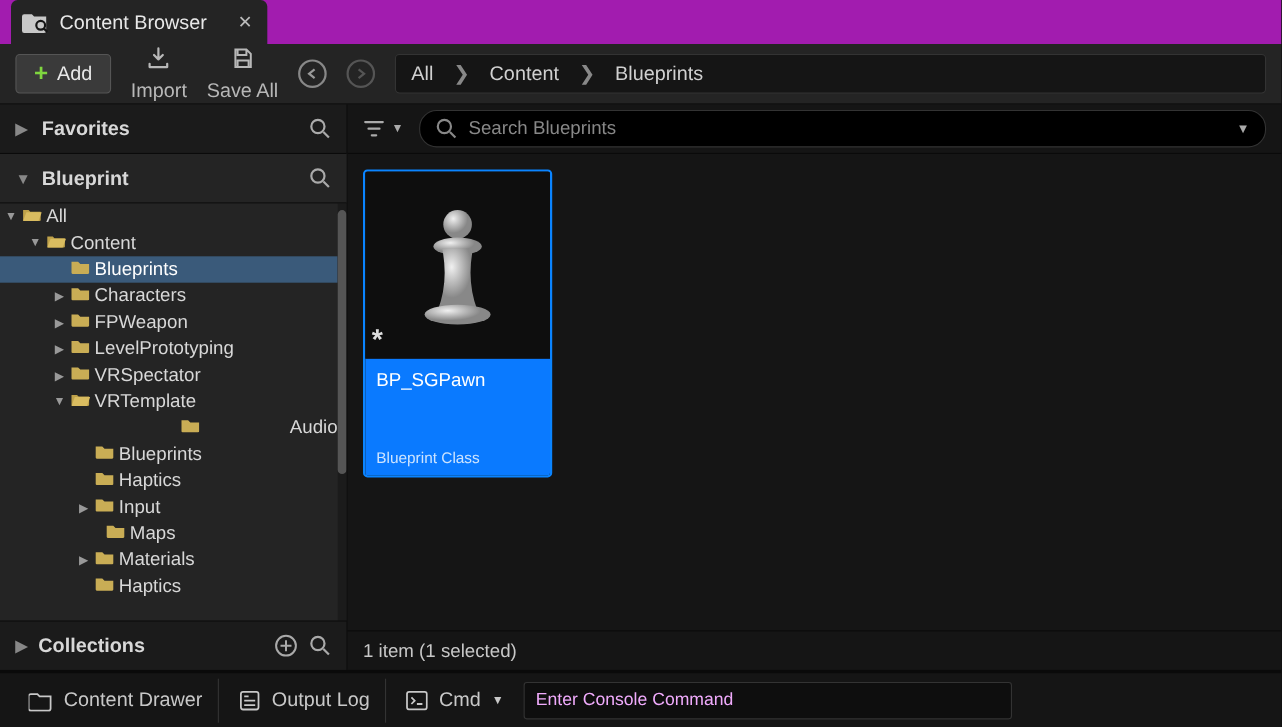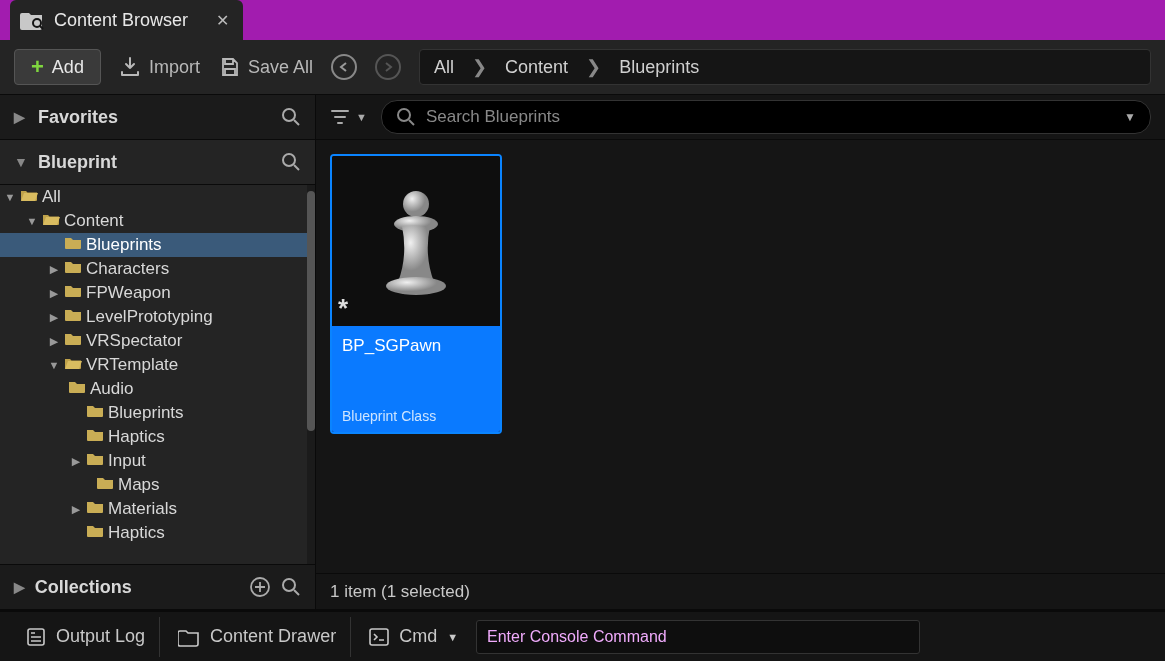--- a/index.html
+++ b/index.html
@@ -7,21 +7,21 @@
 
 
 .tab-bar { height: 40px; background: #a21caf; display: flex; align-items: flex-end; padding-left: 10px; }
 .tab { height: 40px; background: #242424; border-radius: 6px 6px 0 0; display: flex; align-items: center; padding: 0 14px 0 10px; gap: 10px; color: #e8e8e8; font-size: 18px; }
 .tab .close { color: #bbb; font-size: 16px; margin-left: 18px; }
 
 
 .toolbar { height: 55px; background: #242424; border-bottom: 1px solid #0a0a0a; display: flex; align-items: center; padding: 0 14px; gap: 18px; }
 .add-btn { background: #3a3a3a; border: 1px solid #555; border-radius: 4px; padding: 6px 16px; display: flex; align-items: center; gap: 8px; color: #e8e8e8; font-size: 18px; cursor: pointer; }
 .add-btn .plus { color: #7fd63f; font-size: 22px; font-weight: bold; line-height: 1; }
-.tbtn { display: flex; align-items: center; gap: 8px; color: #b8b8b8; font-size: 18px; cursor: pointer; }
+.tbtn { display: flex; align-items: center; gap: 8px; color: #b8b8b8; font-size: 18px; cursor: pointer; flex-direction: column; }
 .nav-circle { width: 26px; height: 26px; border: 2px solid #888; border-radius: 50%; display: flex; align-items: center; justify-content: center; color: #888; font-size: 14px; }
 .nav-circle.disabled { border-color: #555; color: #555; }
 .breadcrumb { height: 36px; background: #151515; border: 1px solid #333; border-radius: 4px; flex: 1; display: flex; align-items: center; padding: 0 14px; gap: 18px; color: #d0d0d0; font-size: 18px; }
 .breadcrumb .chev { color: #888; }
 
 
 .main { display: flex; height: 514px; }
 .sidebar { width: 316px; background: #1b1b1b; border-right: 1px solid #0a0a0a; display: flex; flex-direction: column; }
 .sb-section { height: 45px; display: flex; align-items: center; padding: 0 14px; gap: 10px; border-bottom: 1px solid #0a0a0a; color: #d8d8d8; font-size: 18px; font-weight: 600; }
 .sb-section .chev { color: #888; font-size: 14px; width: 14px; }
@@ -196,21 +196,21 @@
             <span>VRSpectator</span>
           </div>
           <div class="tree-row" style="padding-left: 48px;">
             <span class="arrow ">▼</span>
             <span><svg class="fold-ico" viewBox="0 0 18 14">
                 <path d="M1 3 h5 l1.5 1.5 H17 V12 a1 1 0 0 1 -1 1 H2 a1 1 0 0 1 -1 -1 Z" fill="#bfa24a"></path>
                 <path d="M1 13 L4 5 H18 L15 13 Z" fill="#d9bc60"></path>
               </svg></span>
             <span>VRTemplate</span>
           </div>
-          <div class="tree-row" style="padding-left: 52px;">
+          <div class="tree-row" style="padding-left: 70px; justify-content: space-between;">
             <span class="arrow none"></span>
             <span><svg class="fold-ico" viewBox="0 0 18 14">
                 <path d="M1 2 h6 l2 2 h8 v8 a1 1 0 0 1 -1 1 H2 a1 1 0 0 1 -1 -1 Z" fill="#c9ad55"></path>
               </svg></span>
             <span>Audio</span>
           </div>
           <div class="tree-row" style="padding-left: 70px;">
             <span class="arrow none"></span>
             <span><svg class="fold-ico" viewBox="0 0 18 14">
                 <path d="M1 2 h6 l2 2 h8 v8 a1 1 0 0 1 -1 1 H2 a1 1 0 0 1 -1 -1 Z" fill="#c9ad55"></path>
@@ -322,35 +322,35 @@
 
     <div class="status-bar">
       <span>1 item (1 selected)</span>
     </div>
   </div>
 </div>
 
 <div class="bottom">
   <div class="bbtn">
     <span>
+      <svg width="22" height="20" viewBox="0 0 22 20">
+          <path d="M2 4 h6 l2 2 h10 v11 a2 2 0 0 1 -2 2 h-16 a2 2 0 0 1 -2 -2 v-11 a2 2 0 0 1 2 -2 z" fill="none" stroke="#c8c8c8" stroke-width="1.6"></path>
+        </svg>
+    </span>
+    <span>Content Drawer</span>
+  </div>
+  <div class="bbtn">
+    <span>
       <svg width="20" height="20" viewBox="0 0 20 20">
           <rect x="2" y="2" width="16" height="16" rx="2" fill="none" stroke="#c8c8c8" stroke-width="1.6"></rect>
           <path d="M5 6 h4 M5 10 h10 M5 14 h10" stroke="#c8c8c8" stroke-width="1.6"></path>
         </svg>
     </span>
     <span>Output Log</span>
   </div>
-  <div class="bbtn">
-    <span>
-      <svg width="22" height="20" viewBox="0 0 22 20">
-          <path d="M2 4 h6 l2 2 h10 v11 a2 2 0 0 1 -2 2 h-16 a2 2 0 0 1 -2 -2 v-11 a2 2 0 0 1 2 -2 z" fill="none" stroke="#c8c8c8" stroke-width="1.6"></path>
-        </svg>
-    </span>
-    <span>Content Drawer</span>
-  </div>
   <div class="bbtn" style="border-right:none;">
     <span>
       <svg width="20" height="18" viewBox="0 0 20 18">
           <rect x="1" y="1" width="18" height="16" rx="2" fill="none" stroke="#c8c8c8" stroke-width="1.6"></rect>
           <path d="M5 6 l3 3 l-3 3 M10 12 h5" stroke="#c8c8c8" stroke-width="1.6" fill="none"></path>
         </svg>
     </span>
     <span>Cmd</span>
     <span style="font-size:11px;">▼</span>
   </div>

